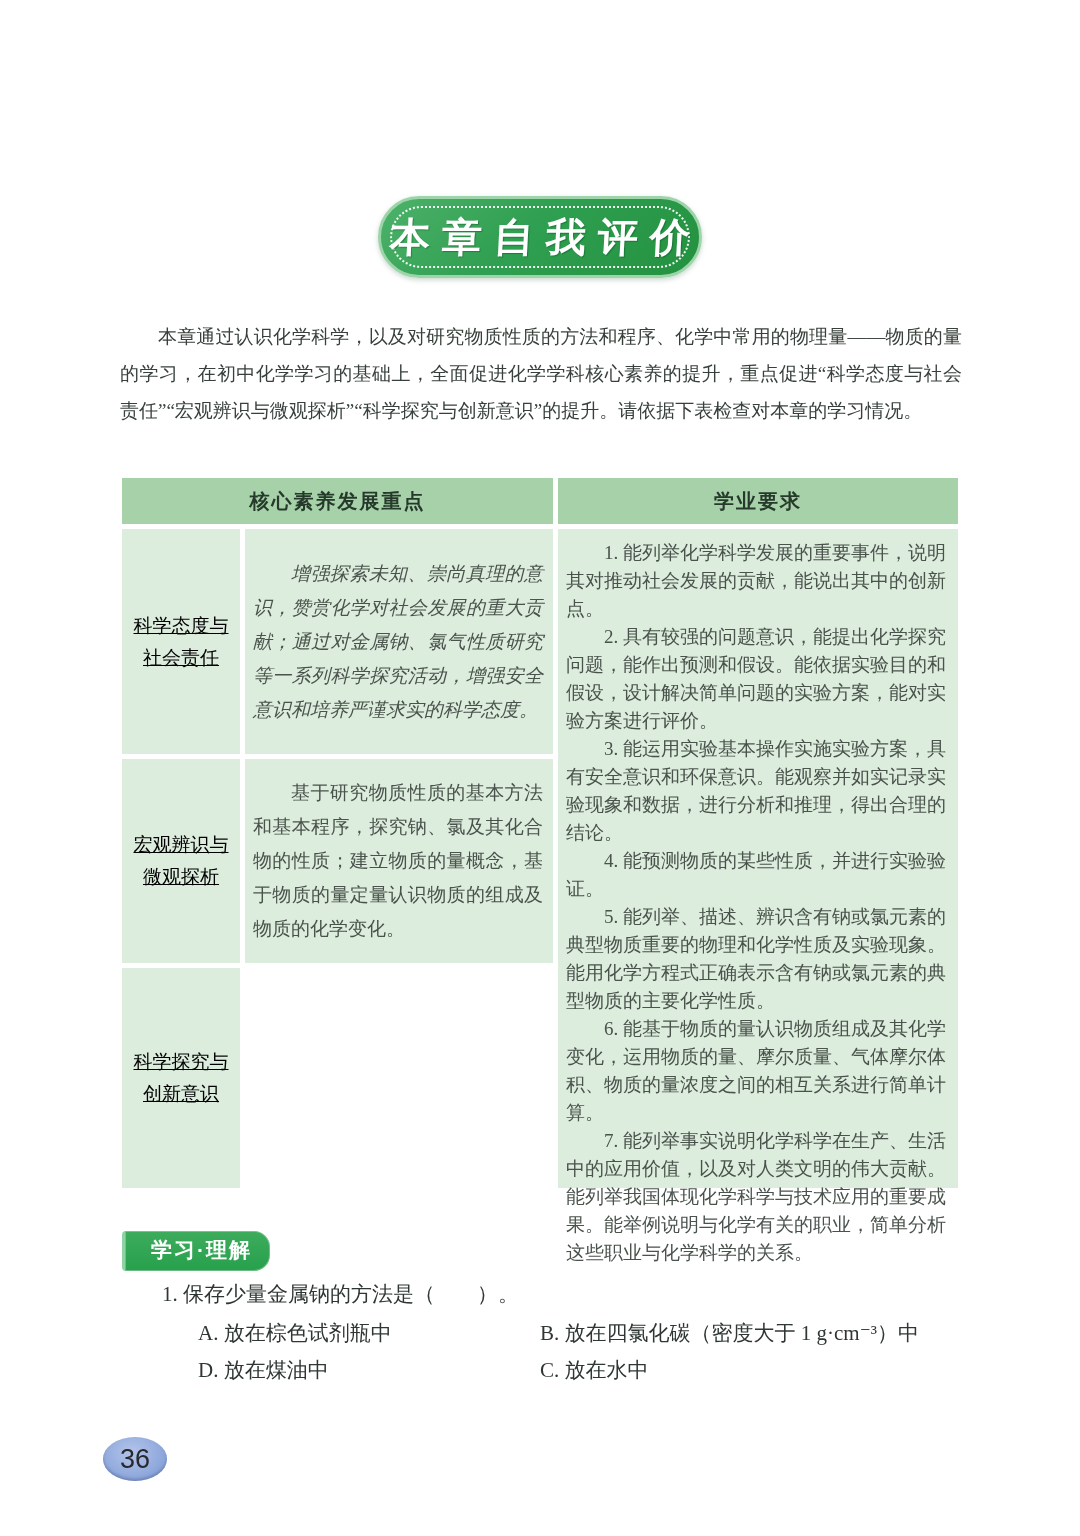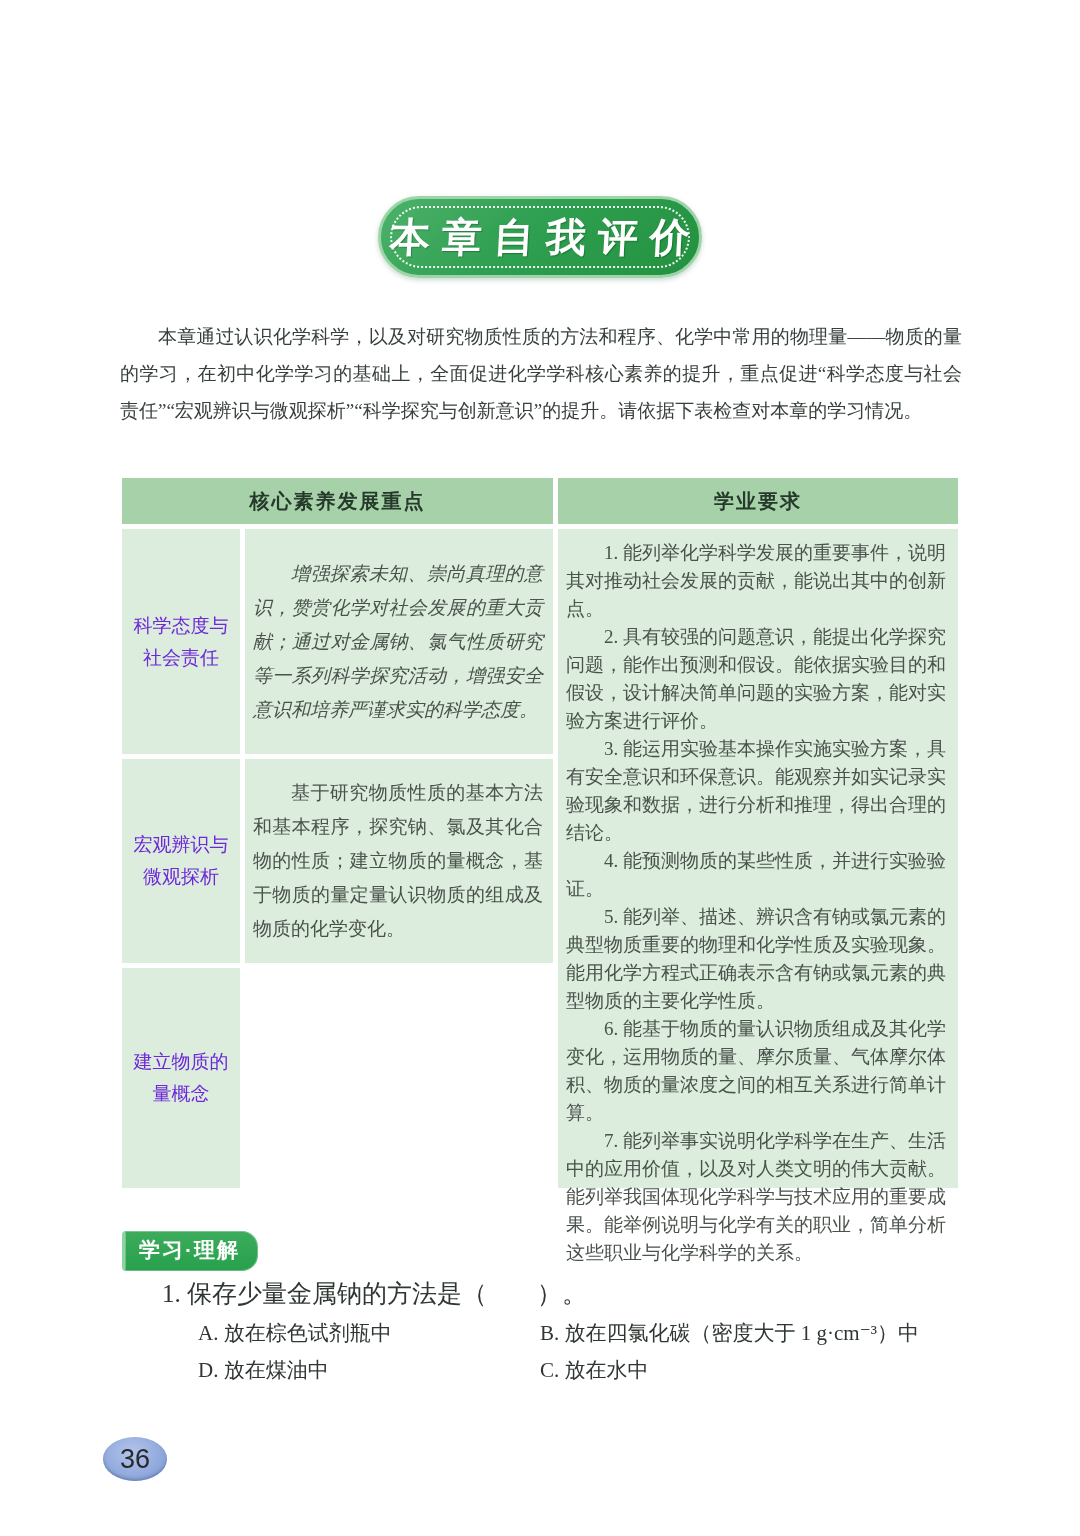--- a/index.html
+++ b/index.html
@@ -87,22 +87,23 @@
   }
   .hdr-left  { grid-column: 1 / 3; grid-row: 1; }
   .hdr-right { grid-column: 3;     grid-row: 1; }
   .label-cell {
     display: flex;
     align-items: center;
     justify-content: center;
     text-align: center;
     font-size: 19px;
     line-height: 32px;
-    color: #6d28d9;
+    color: #000000;
     padding: 0 6px;
+    text-decoration: underline;
   }
   .lbl-1 { grid-column: 1; grid-row: 2; }
   .lbl-2 { grid-column: 1; grid-row: 3; }
   .lbl-3 { grid-column: 1; grid-row: 4; }
   .desc-cell {
     display: flex;
     align-items: center;
     padding: 0 10px 0 8px;
   }
   .desc-cell p {
@@ -129,38 +130,38 @@
     text-indent: 2em;
     color: #49524b;
   }
 
   
   .section-badge {
     position: absolute;
     top: 1231px;
     left: 122px;
     display: inline-block;
-    padding: 5px 18px 7px 14px;
+    padding: 5px 18px 7px 26px;
     background: linear-gradient(180deg, #3dac5c 0%, #27a04c 100%);
     border-left: 3px solid #8ed3a4;
     border-radius: 4px 16px 16px 4px;
     box-shadow: inset 0 0 0 1px rgba(255,255,255,0.3);
     color: #ffffff;
     font-size: 21px;
     font-weight: bold;
     letter-spacing: 2px;
     font-family: "Liberation Sans", "DejaVu Sans", sans-serif;
   }
   .question {
     position: absolute;
     top: 1276px;
     left: 162px;
     width: 800px;
     margin: 0;
-    font-size: 25px;
+    font-size: 21px;
     line-height: 36px;
     color: #2f3732;
   }
   .options {
     position: absolute;
     top: 1316px;
     left: 198px;
     width: 762px;
     display: grid;
     grid-template-columns: 342px 1fr;
@@ -207,21 +208,21 @@
     <div class="cell label-cell lbl-1">科学态度与社会责任</div>
     <div class="cell desc-cell dsc-1">
       <p>增强探索未知、崇尚真理的意识，赞赏化学对社会发展的重大贡献；通过对金属钠、氯气性质研究等一系列科学探究活动，增强安全意识和培养严谨求实的科学态度。</p>
     </div>
 
     <div class="cell label-cell lbl-2">宏观辨识与微观探析</div>
     <div class="cell desc-cell dsc-2">
       <p>基于研究物质性质的基本方法和基本程序，探究钠、氯及其化合物的性质；建立物质的量概念，基于物质的量定量认识物质的组成及物质的化学变化。</p>
     </div>
 
-    <div class="cell label-cell lbl-3">建立物质的量概念</div>
+    <div class="cell label-cell lbl-3">科学探究与创新意识</div>
 
     <div class="cell req-cell">
       <p>1. 能列举化学科学发展的重要事件，说明其对推动社会发展的贡献，能说出其中的创新点。</p>
       <p>2. 具有较强的问题意识，能提出化学探究问题，能作出预测和假设。能依据实验目的和假设，设计解决简单问题的实验方案，能对实验方案进行评价。</p>
       <p>3. 能运用实验基本操作实施实验方案，具有安全意识和环保意识。能观察并如实记录实验现象和数据，进行分析和推理，得出合理的结论。</p>
       <p>4. 能预测物质的某些性质，并进行实验验证。</p>
       <p>5. 能列举、描述、辨识含有钠或氯元素的典型物质重要的物理和化学性质及实验现象。能用化学方程式正确表示含有钠或氯元素的典型物质的主要化学性质。</p>
       <p>6. 能基于物质的量认识物质组成及其化学变化，运用物质的量、摩尔质量、气体摩尔体积、物质的量浓度之间的相互关系进行简单计算。</p>
       <p>7. 能列举事实说明化学科学在生产、生活中的应用价值，以及对人类文明的伟大贡献。能列举我国体现化学科学与技术应用的重要成果。能举例说明与化学有关的职业，简单分析这些职业与化学科学的关系。</p>
     </div>

